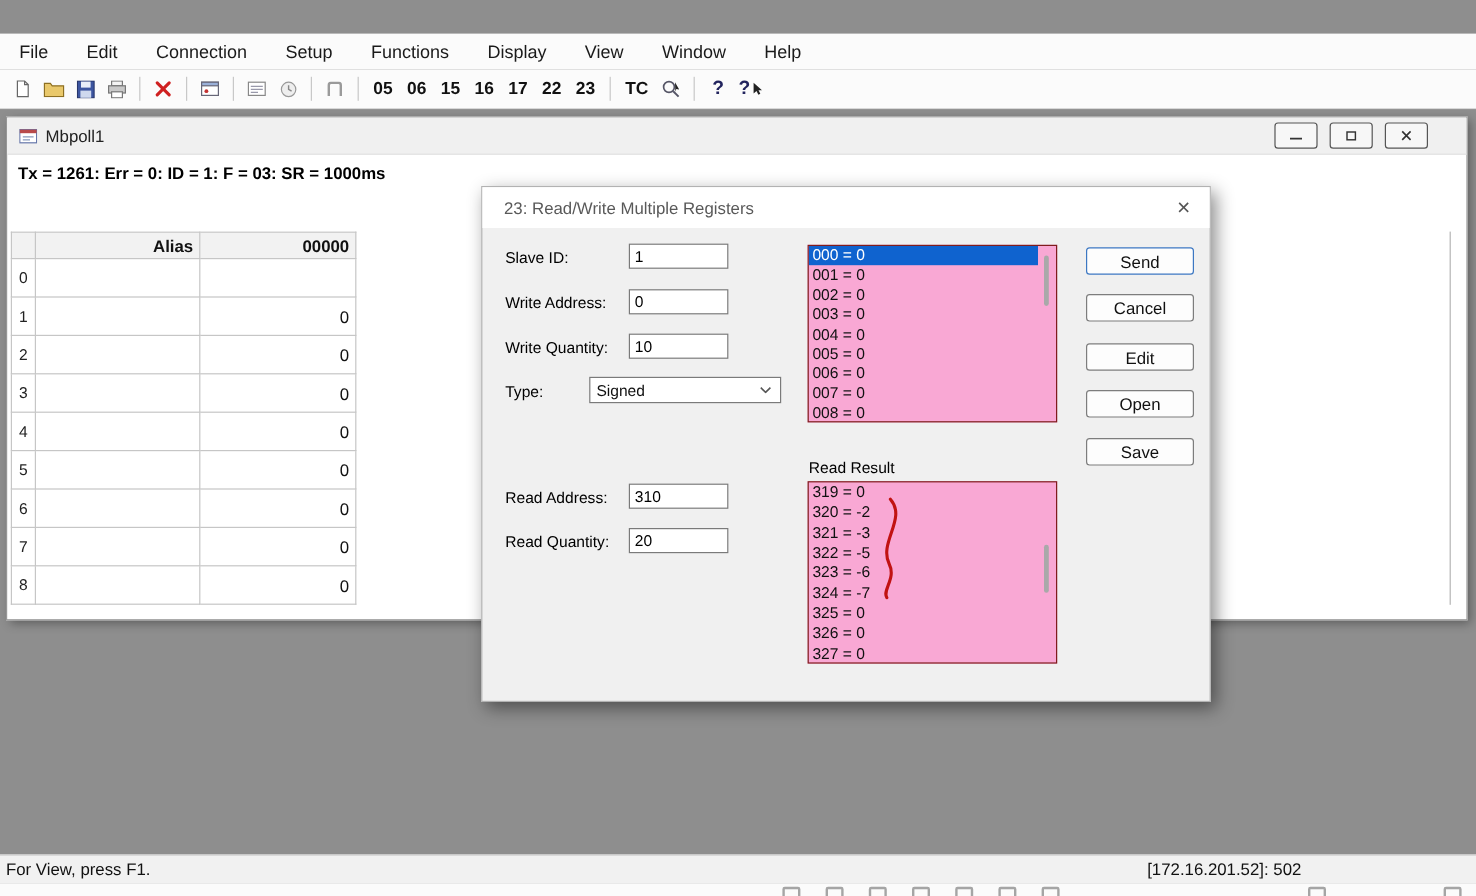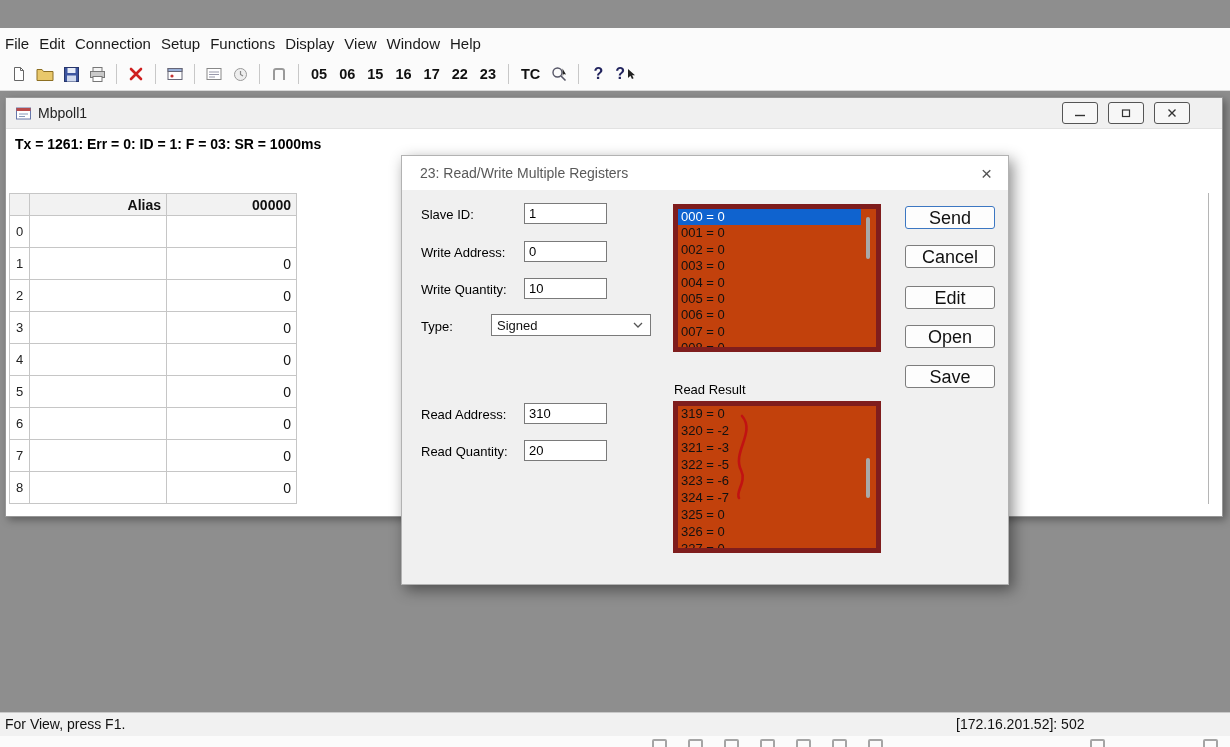--- a/index.html
+++ b/index.html
@@ -3,21 +3,21 @@
 <meta charset="utf-8">
 <style>
   html,body{margin:0;padding:0;background:#444;}
   .screen{position:relative;width:1230px;height:747px;overflow:hidden;background:#8e8e8e;
           font-family:"Liberation Sans","DejaVu Sans",sans-serif;color:#111;}
   .abs{position:absolute;}
 
   
   .titlebar{left:0;top:0;width:1230px;height:28px;background:#efefef;display:flex;align-items:center;gap:8px;padding-left:8px;box-sizing:border-box;font-size:14px;color:#333;}
   .menubar{left:0;top:28px;width:1230px;height:30px;background:#fbfbfb;display:flex;align-items:center;font-size:15px;color:#1a1a1a;}
-  .menubar .mi{padding:4px 5px;cursor:default;}
+  .menubar .mi{padding:4px 16px;cursor:default;}
   .toolbar{left:0;top:58px;width:1230px;height:33px;background:#fbfbfb;border-bottom:1px solid #d9d9d9;display:flex;align-items:center;padding-left:6px;box-sizing:border-box;}
   .tbtn{border:none;background:transparent;height:26px;min-width:24px;display:flex;align-items:center;justify-content:center;padding:0 3px;margin:0 1px;}
   .tsep{width:1px;height:20px;background:#c8c8c8;margin:0 6px;}
   .tcode{font-weight:bold;font-size:14.5px;color:#111;padding:0 5px;}
   .thelp{font-weight:bold;font-size:16px;color:#22245e;}
 
   
   .mdi{left:0;top:91px;width:1230px;height:621px;background:#8e8e8e;}
   .child{position:absolute;left:5px;top:6px;width:1218px;height:420px;background:#fff;border:1px solid #979797;box-shadow:3px 3px 8px rgba(0,0,0,.35);box-sizing:border-box;}
   .child-tb{height:30px;background:#f0f0f0;border-bottom:1px solid #e2e2e2;display:flex;align-items:center;gap:7px;padding:0 10px;font-size:14px;color:#222;}
@@ -37,27 +37,27 @@
   .grid-vline{position:absolute;right:13px;top:95px;width:1px;height:311px;background:#b5b5b5;}
 
   
   .dialog{left:401px;top:155px;width:608px;height:430px;background:#f0f0f0;border:1px solid #b2b2b2;box-shadow:4px 5px 14px rgba(0,0,0,.45);box-sizing:border-box;z-index:10;}
   .dlg-tb{height:34px;background:#fff;display:flex;align-items:center;padding-left:18px;font-size:14px;color:#595959;}
   .dlg-close{margin-left:auto;margin-right:16px;font-size:19px;color:#555;line-height:1;cursor:default;}
   .dlg-label{position:absolute;left:19px;font-size:13px;color:#000;}
   .dlg-input{position:absolute;left:122px;width:73px;height:17px;border:1px solid #7a7a7a;background:#fff;font-family:inherit;font-size:13px;padding:1px 4px;}
   .dlg-select{position:absolute;left:89px;top:158px;width:160px;height:22px;border:1px solid #7a7a7a;background:#fff;font-size:13px;display:flex;align-items:center;padding-left:5px;box-sizing:border-box;}
   .dlg-select .chev{margin-left:auto;margin-right:7px;display:flex;}
-  .listbox{position:absolute;left:271px;width:208px;background:#c2410c;border:5px solid #7f1d1d;box-sizing:border-box;overflow:hidden;font-size:13px;}
+  .listbox{position:absolute;left:271px;width:208px;background:#f9a8d4;border:1px solid #7f1d1d;box-sizing:border-box;overflow:hidden;font-size:13px;}
   .lb-item{line-height:16.4px;height:16.4px;padding-left:3px;margin-right:15px;white-space:nowrap;}
   .lb-item.sel{background:#0f63cf;color:#fff;}
   .lb2 .lb-item{line-height:16.85px;height:16.85px;}
   .lb-thumb{position:absolute;right:6px;width:4px;background:#a9a9a9;border-radius:2px;}
   .rr-label{position:absolute;left:272px;top:226px;font-size:13px;color:#000;}
-  .dlg-btn{position:absolute;left:503px;width:90px;height:23px;background:#fdfdfd;border:1px solid #7d7d7d;border-radius:3px;font-family:inherit;font-size:18px;color:#111;}
+  .dlg-btn{position:absolute;left:503px;width:90px;height:23px;background:#fdfdfd;border:1px solid #7d7d7d;border-radius:3px;font-family:inherit;font-size:14px;color:#111;}
   .dlg-btn.default{border-color:#3c77c2;}
   .annot{position:absolute;left:320px;top:250px;pointer-events:none;}
 
   
   .statusbar{left:0;top:712px;width:1230px;height:24px;background:#f1f1f1;border-top:1px solid #c9c9c9;box-sizing:border-box;font-size:14px;color:#111;}
   .sb-left{position:absolute;left:5px;top:3px;}
   .sb-right{position:absolute;left:956px;top:3px;}
   .taskstrip{left:0;top:736px;width:1230px;height:11px;background:#fbfbfb;overflow:hidden;}
   .tk{position:absolute;top:3px;width:11px;height:13px;border:2px solid #777;border-radius:2px;opacity:.65;}
 </style>

